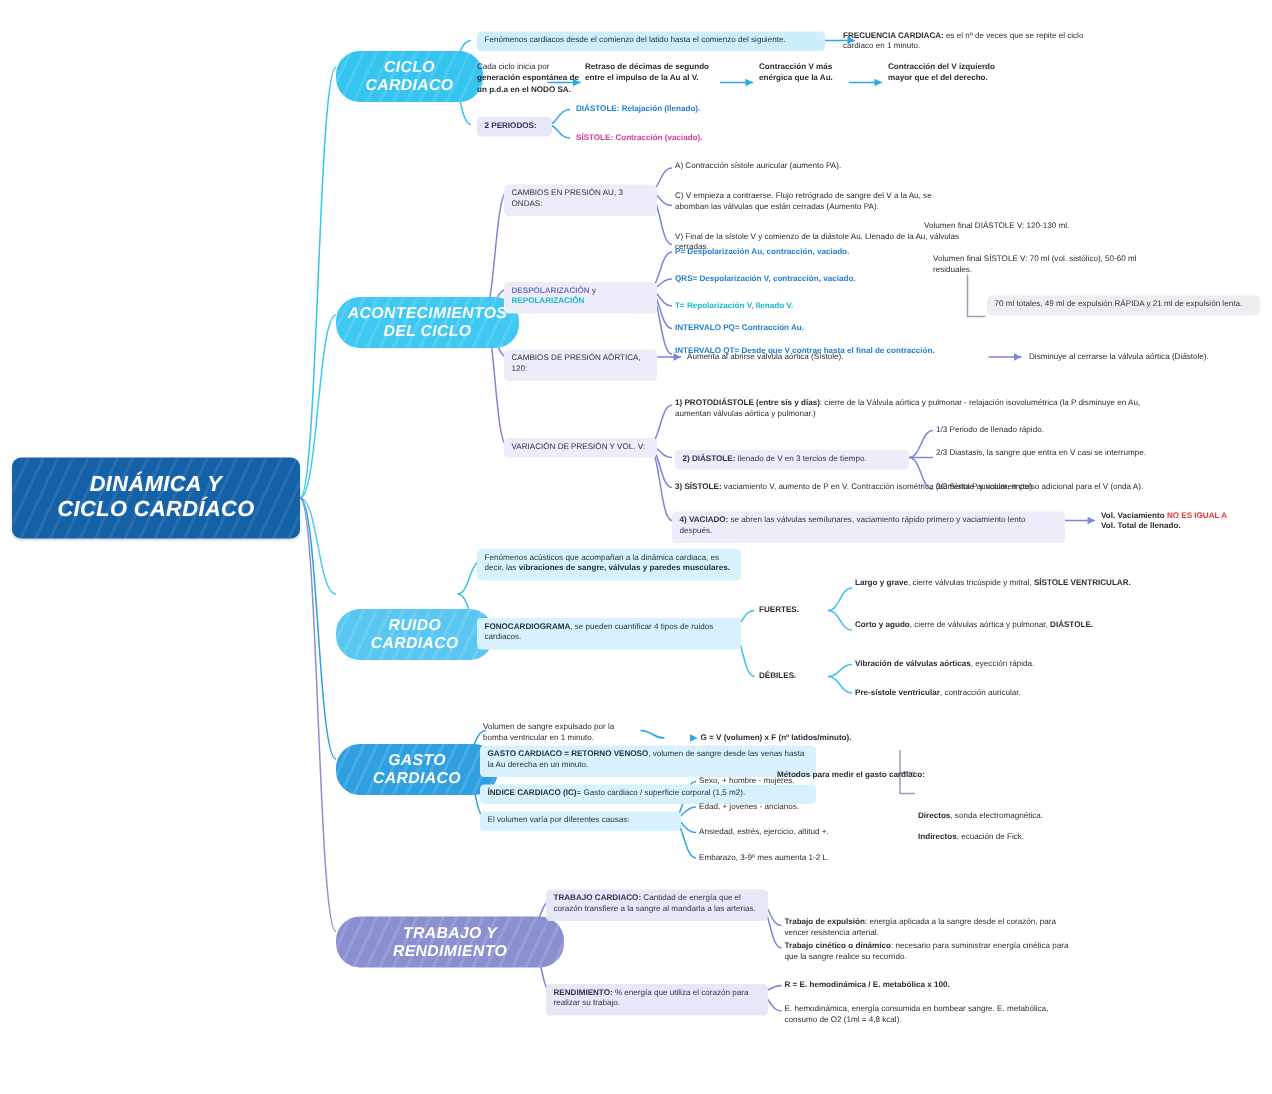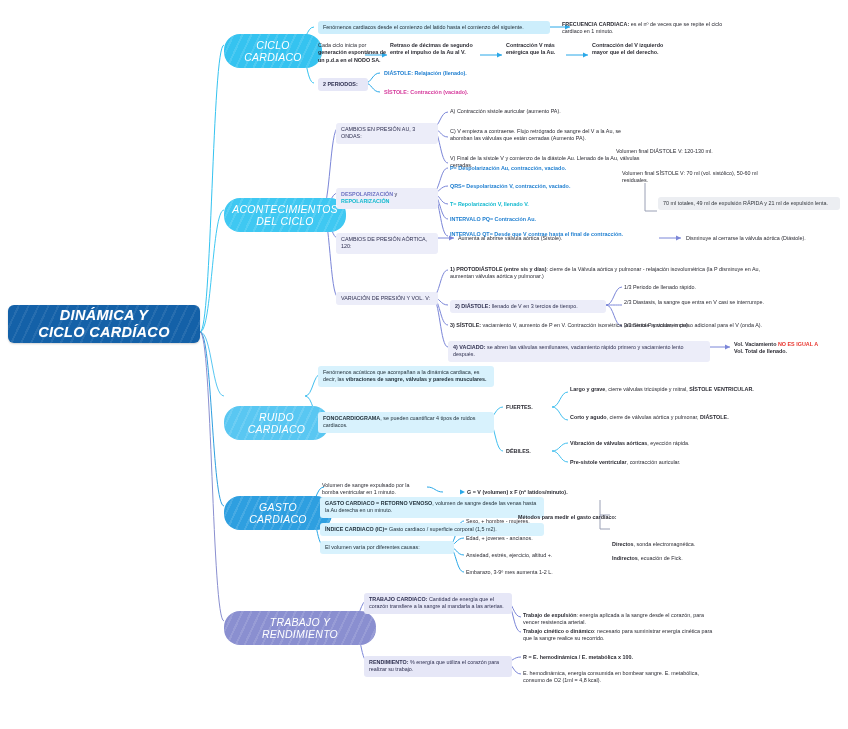--- a/index.html
+++ b/index.html
@@ -6,41 +6,41 @@
   body{
     width:848px;height:729px;background:#ffffff;
     font-family:"Liberation Sans","DejaVu Sans",sans-serif;
     position:relative;overflow:hidden;color:#222;
   }
   #canvas{position:absolute;inset:0;}
   svg.wires{position:absolute;left:0;top:0;width:848px;height:729px;pointer-events:none;}
 
   
   .root{
-    position:absolute;left:8px;top:305px;width:192px;height:38px;
+    position:absolute;left:8px;top:305px;width:192px;height:54px;
     background:#1461a8;border-radius:6px;
     display:flex;align-items:center;justify-content:center;
     box-shadow:0 1px 2px rgba(0,0,0,.18);
   }
   .root .rootlbl{
     color:#fff;font-weight:bold;font-size:14.5px;line-height:17px;
     text-align:center;letter-spacing:.3px;font-style:italic;
     text-shadow:0 0 1px rgba(255,255,255,.25);
   }
   .root .hatch{
     position:absolute;inset:0;border-radius:6px;overflow:hidden;opacity:.5;
     background:repeating-linear-gradient(115deg,
        rgba(255,255,255,.16) 0 2px, rgba(255,255,255,0) 2px 9px);
   }
 
   
   .branch{
     position:absolute;display:flex;align-items:center;justify-content:center;
     border-radius:16px;padding:5px 12px;
-    font-weight:normal;font-style:italic;font-size:10.5px;letter-spacing:.25px;
+    font-weight:bold;font-style:italic;font-size:10.5px;letter-spacing:.25px;
     color:#fff;text-align:center;line-height:12px;
   }
   .branch .hatch{
     position:absolute;inset:0;border-radius:16px;overflow:hidden;opacity:.55;
     background:repeating-linear-gradient(115deg,
        rgba(255,255,255,.22) 0 2px, rgba(255,255,255,0) 2px 8px);
     pointer-events:none;
   }
   .branch span{position:relative;z-index:2;}
 

